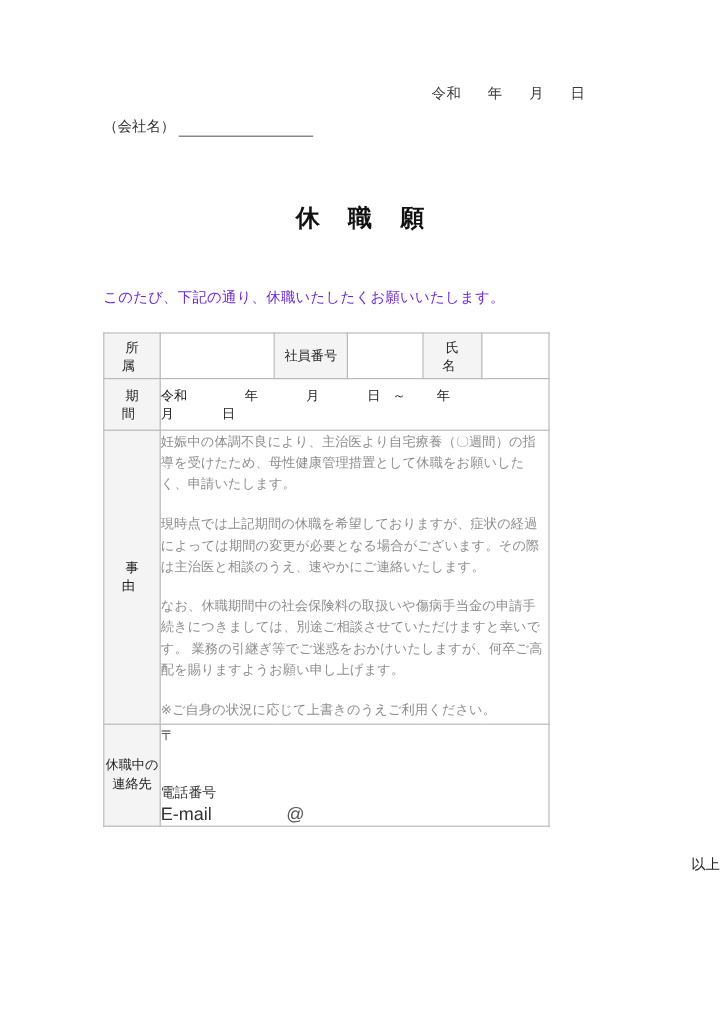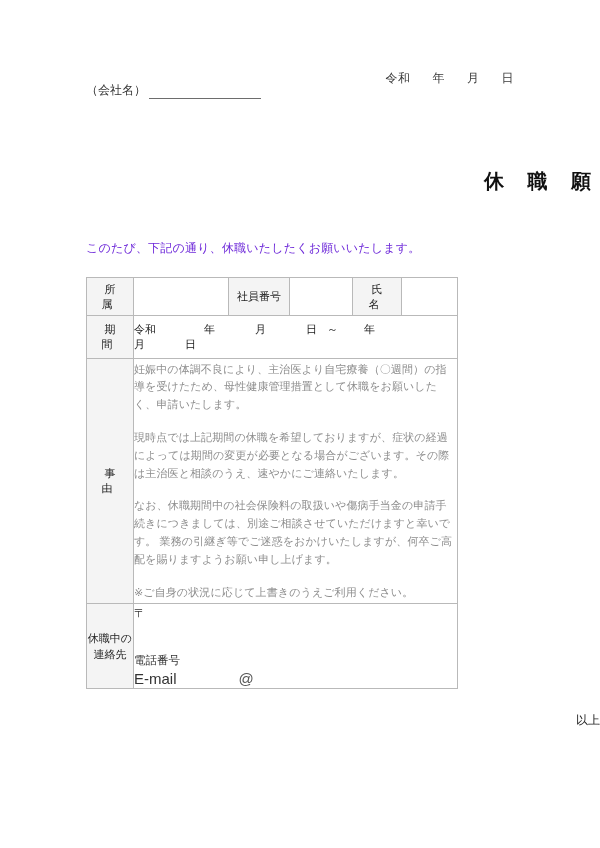--- a/index.html
+++ b/index.html
@@ -26,36 +26,36 @@
     box-sizing: border-box;
   }
 
   
   .date-line {
     position: absolute;
     left: 0;
     top: 70px;
     width: 600px;
     text-align: right;
-    padding-right: 86px;
+    padding-right: 112px;
     box-sizing: border-box;
     font-size: 12px;
     color: #3a3a3a;
     letter-spacing: 0.5px;
   }
   .date-line span { display: inline-block; }
   .d-era { margin-right: 22px; }
   .d-y   { margin-right: 22px; }
   .d-m   { margin-right: 22px; }
 
   
   .addressee {
     position: absolute;
     left: 86px;
-    top: 82px;
+    top: 97px;
     font-size: 12px;
     color: #333;
     text-align: right;
   }
   .addr-row {
     display: flex;
     align-items: flex-end;
     margin-bottom: 9px;
     height: 17px;
   }
@@ -77,21 +77,21 @@
     font-size: 12px;
     color: #333;
   }
 
   
   .doc-title {
     position: absolute;
     left: 0;
     top: 168px;
     width: 600px;
-    text-align: right;
+    text-align: center;
     font-size: 20px;
     font-weight: bold;
     letter-spacing: 9px;
     color: #111;
     text-indent: 9px;
   }
 
   
   .intro {
     position: absolute;

